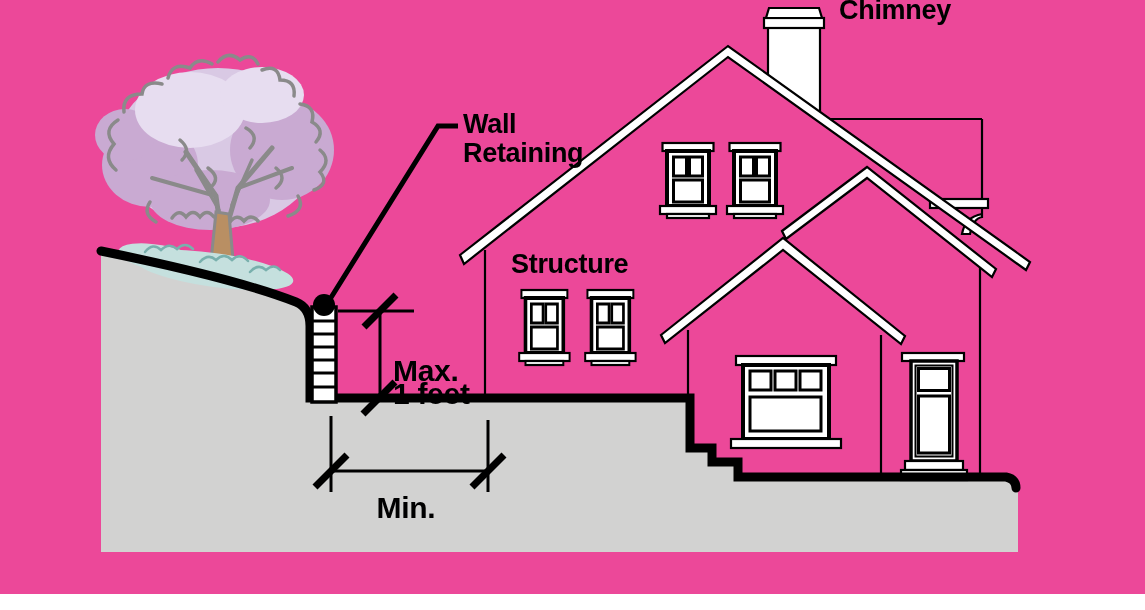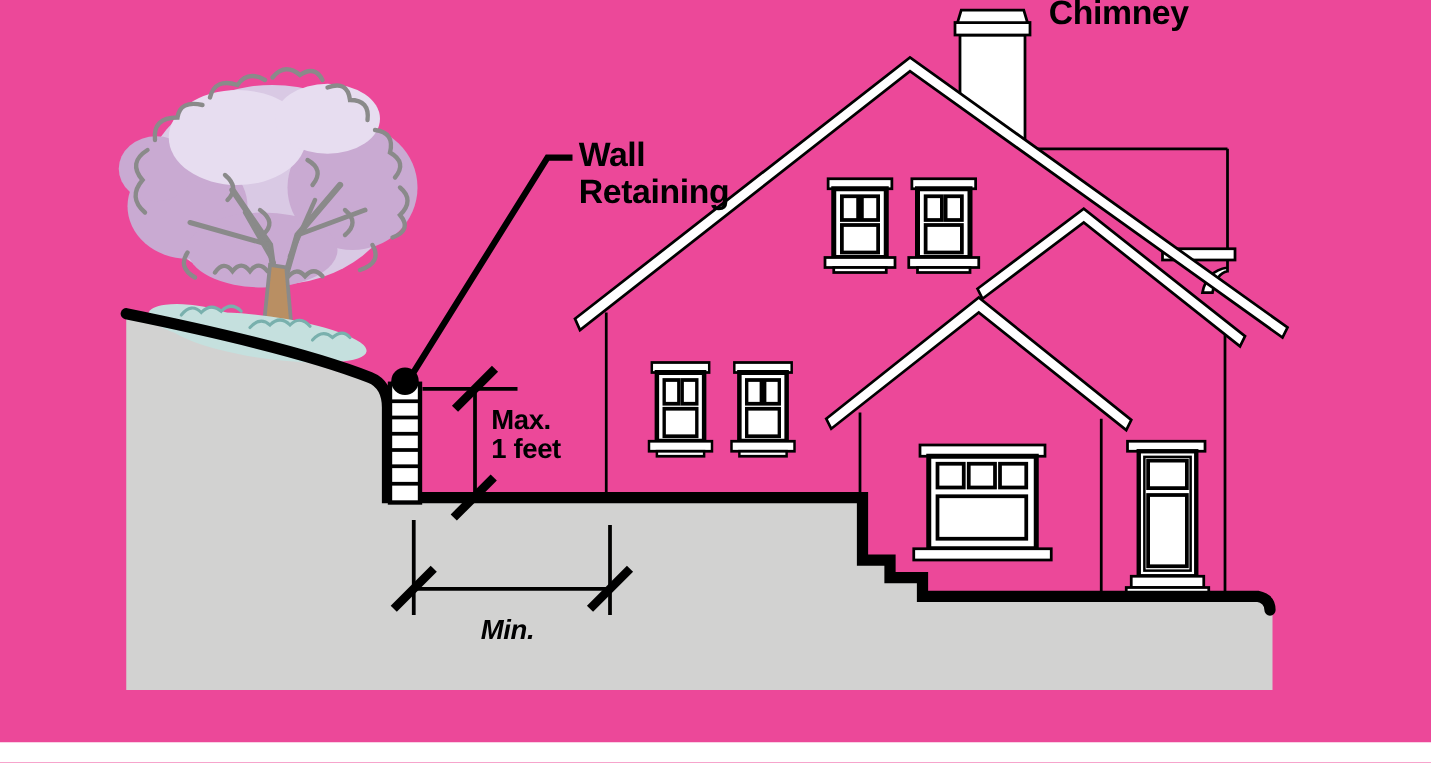--- a/index.html
+++ b/index.html
@@ -7,21 +7,21 @@
     position:relative;width:1145px;height:594px;background:#ec4899;
     font-family:"Liberation Sans","DejaVu Sans",sans-serif;overflow:hidden;
   }
   #diagram-svg{position:absolute;left:0;top:0;}
   .lbl{
     position:absolute;color:#000;font-weight:bold;white-space:nowrap;
     letter-spacing:-0.3px;
   }
   .lbl span{display:block;}
   .lbl-big{font-size:27px;line-height:29px;}
-  .lbl-dim{font-size:22px;line-height:23px;}
+  .lbl-dim{font-size:30px;line-height:23px;margin-top:35px;}
   .lbl-center{text-align:center;}
 </style>
 </head>
 <body>
 
 <div id="stage">
 
 <svg id="diagram-svg" width="1145" height="610" viewBox="0 0 1145 610">
 
   <defs>
@@ -176,23 +176,24 @@
   </g>
 </svg>
 
   <div class="lbl lbl-big" style="left:839px;top:-4px;">Chimney</div>
 
   <div class="lbl lbl-big" style="left:463px;top:110px;">
     <span>Wall</span>
     <span>Retaining</span>
   </div>
 
+  <div class="lbl lbl-big" style="left:511px;top:250px;">Structure</div>
 
   <div class="lbl lbl-dim" style="left:393px;top:324px;">
     <span>Max.</span>
     <span>1 feet</span>
   </div>
 
-  <div class="lbl lbl-dim lbl-center" style="left:341px;top:492px;width:130px;font-style:italic;">
+  <div class="lbl lbl-dim lbl-center" style="left:341px;top:461px;width:130px;">
     <span>Min.</span>
   </div>
 
 </div>
 
 </body></html>

